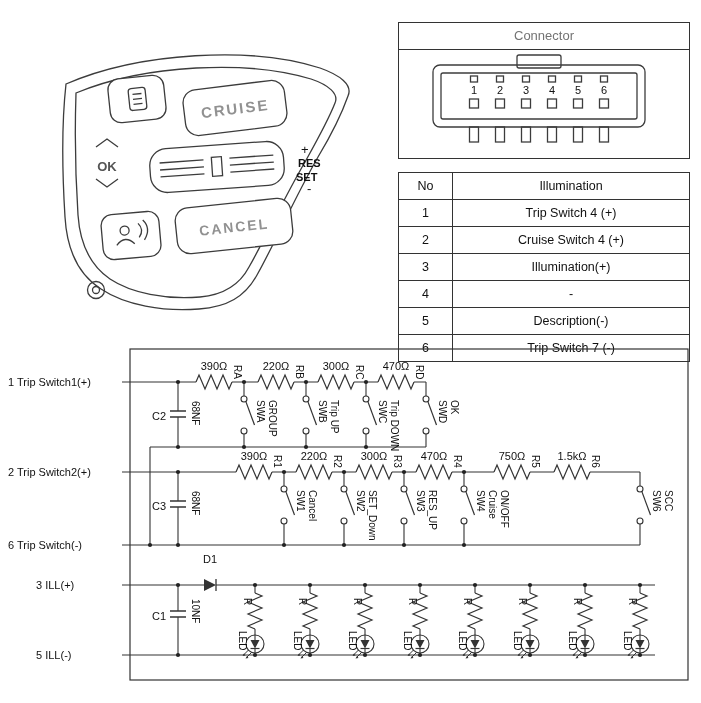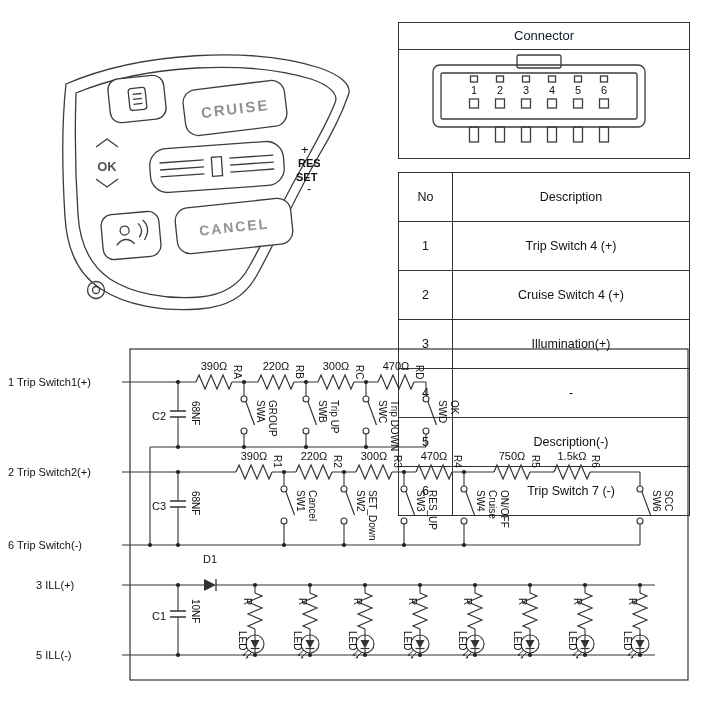--- a/index.html
+++ b/index.html
@@ -2,23 +2,23 @@
 <html><head>
 <meta charset="utf-8">
 <style>
   * { box-sizing: border-box; }
   body { margin: 0; background: #fff; font-family: "Liberation Sans", sans-serif; }
   .page { position: relative; width: 701px; height: 703px; background: #fff; overflow: hidden; }
   .abs { position: absolute; }
   #steering { left: 12px; top: 18px; }
   #connector { left: 398px; top: 22px; width: 292px; }
   .conn-box { border: 1px solid #333; }
-  .conn-title { font-size: 13px; color: #0f172a; text-align: center; padding: 5px 0 6px; border-bottom: 1px solid #333; }
+  .conn-title { font-size: 13px; color: #737373; text-align: center; padding: 5px 0 6px; border-bottom: 1px solid #333; }
   .conn-table { width: 100%; border-collapse: collapse; margin-top: 13px; table-layout: fixed; font-size: 12.5px; color: #111; }
-  .conn-table th, .conn-table td { border: 1px solid #333; font-weight: 400; text-align: center; padding: 17px 2px; height: 16px; }
+  .conn-table th, .conn-table td { border: 1px solid #333; font-weight: 400; text-align: center; padding: 6px 2px; height: 16px; }
   .conn-table .col-no { width: 54px; }
   #circuit { left: 0; top: 343px; }
   text { font-family: "Liberation Sans", sans-serif; fill: #111; }
   .t11 { font-size: 11px; }
   .vt  { font-size: 10px; }
   .wire { stroke: #333; stroke-width: 1.1; fill: none; }
   .box  { stroke: #333; stroke-width: 1.2; fill: none; }
   .sk   { stroke: #3c3c3c; stroke-width: 1.3; fill: none; }
   .btn  { stroke: #3c3c3c; stroke-width: 1.3; fill: #fff; }
   .gray-label { font-size: 15px; font-weight: bold; letter-spacing: 2px; fill: #919191; }
@@ -124,21 +124,21 @@
           <text class="t11" x="179" y="44" text-anchor="middle">5</text>
           <text class="t11" x="205" y="44" text-anchor="middle">6</text>
         </g>
       </svg>
     </div>
 
     <table class="conn-table">
       <tbody>
           <tr>
         <th class="col-no">No</th>
-        <th>Description</th>
+        <th>Illumination</th>
       </tr>
       <tr>
         <td>1</td>
         <td>Trip Switch 4 (+)</td>
       </tr>
       <tr>
         <td>2</td>
         <td>Cruise Switch 4 (+)</td>
       </tr>
       <tr>

